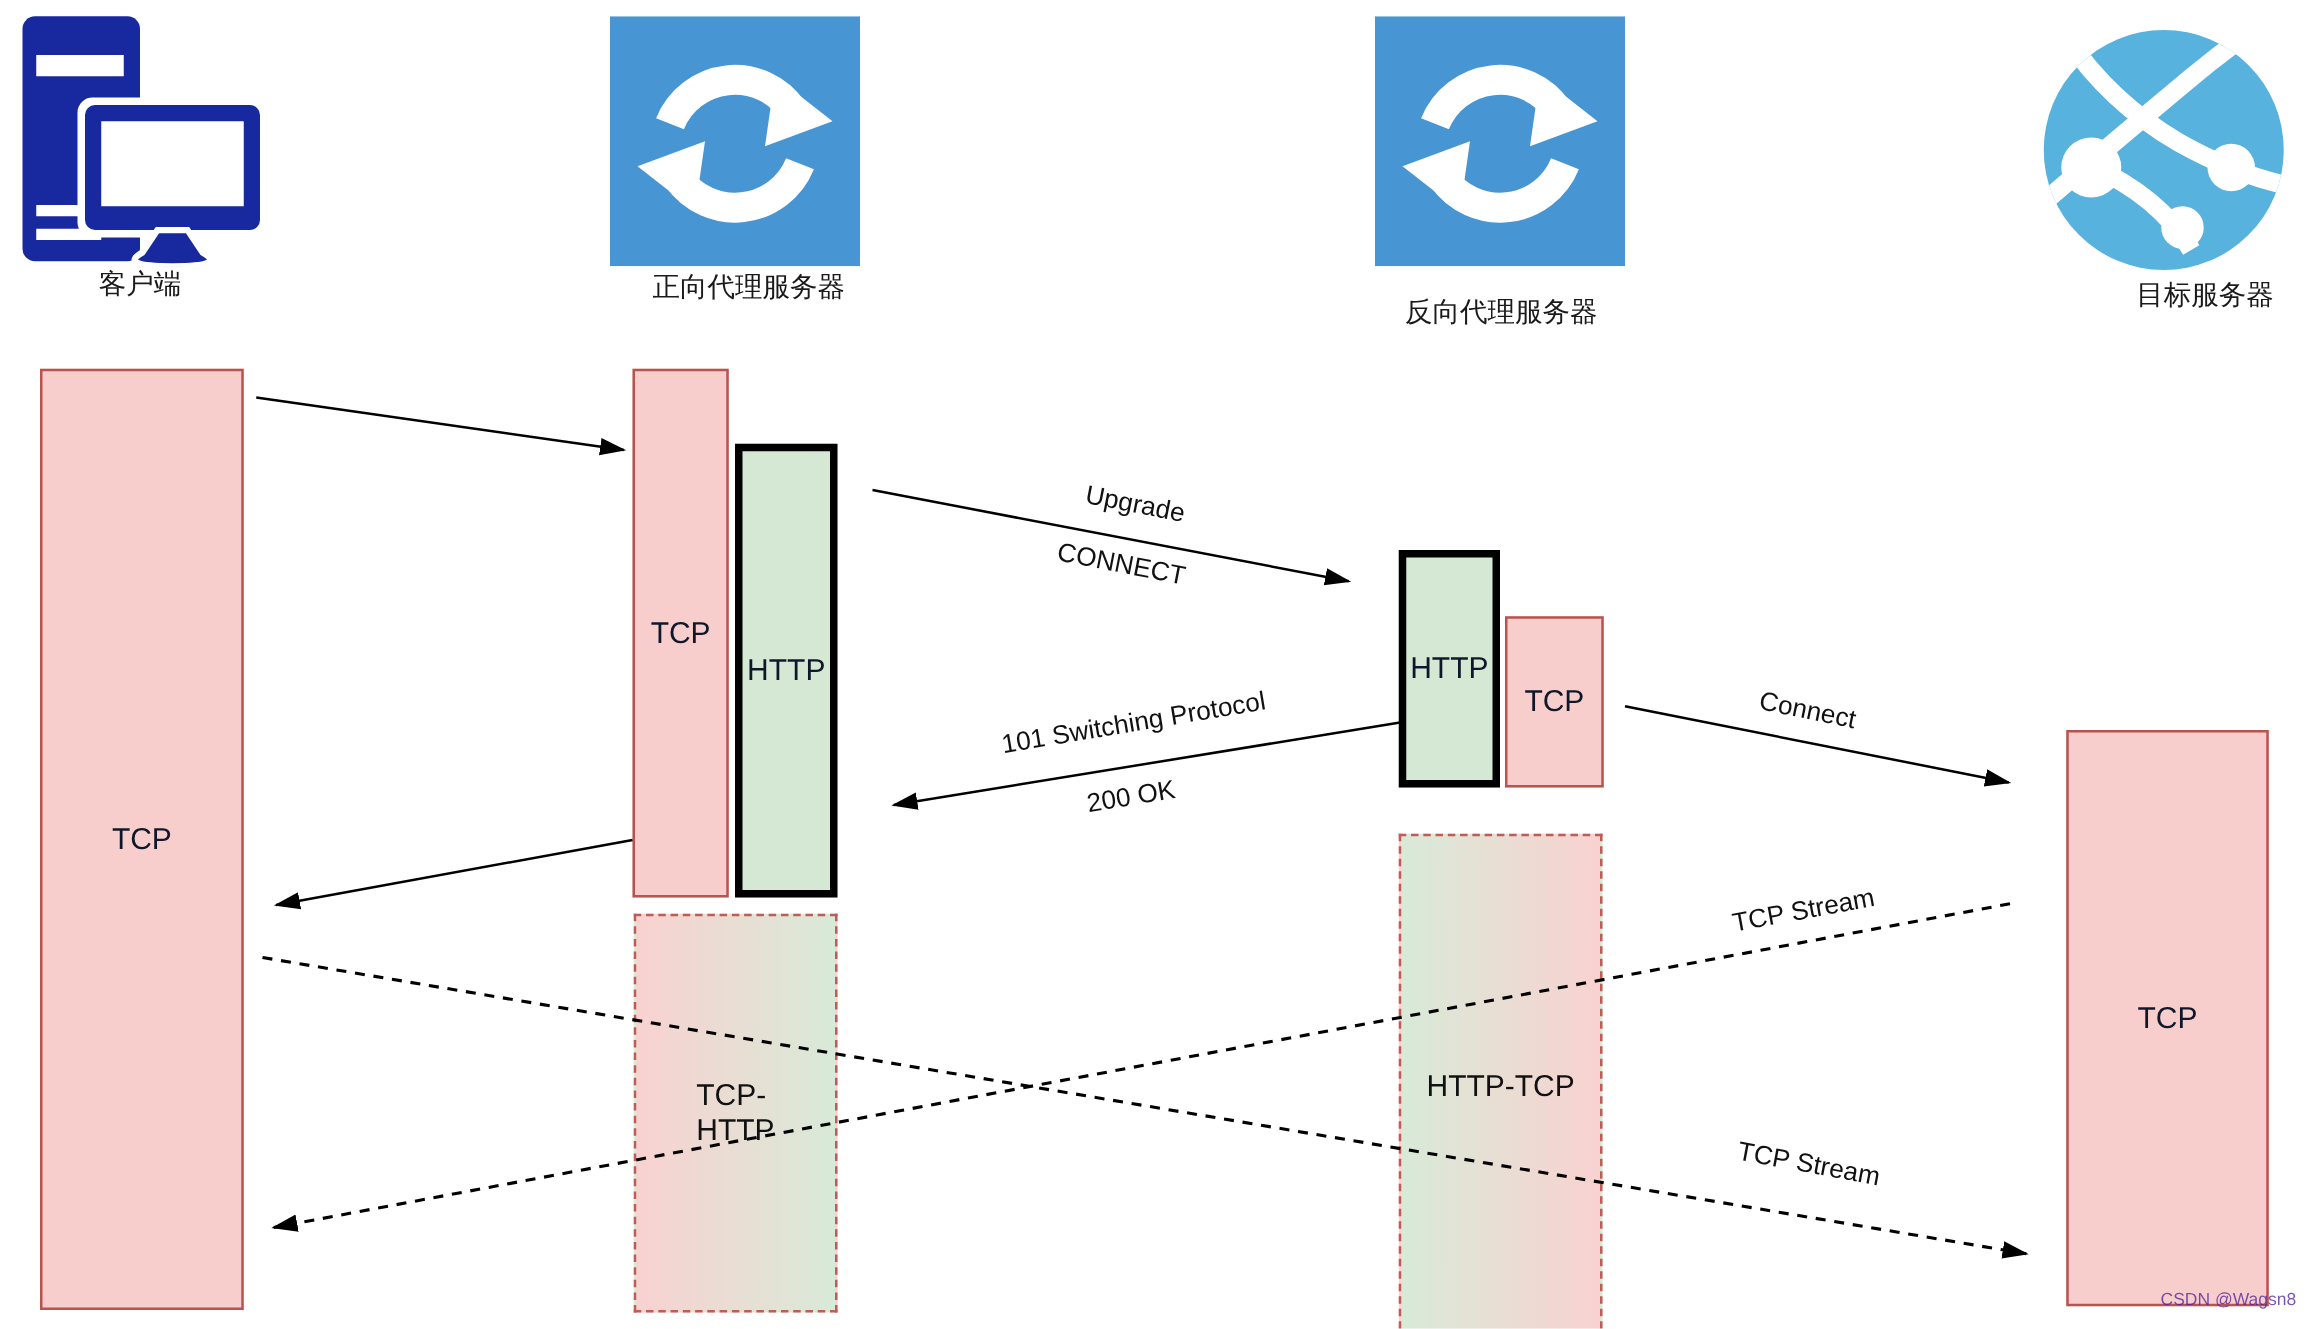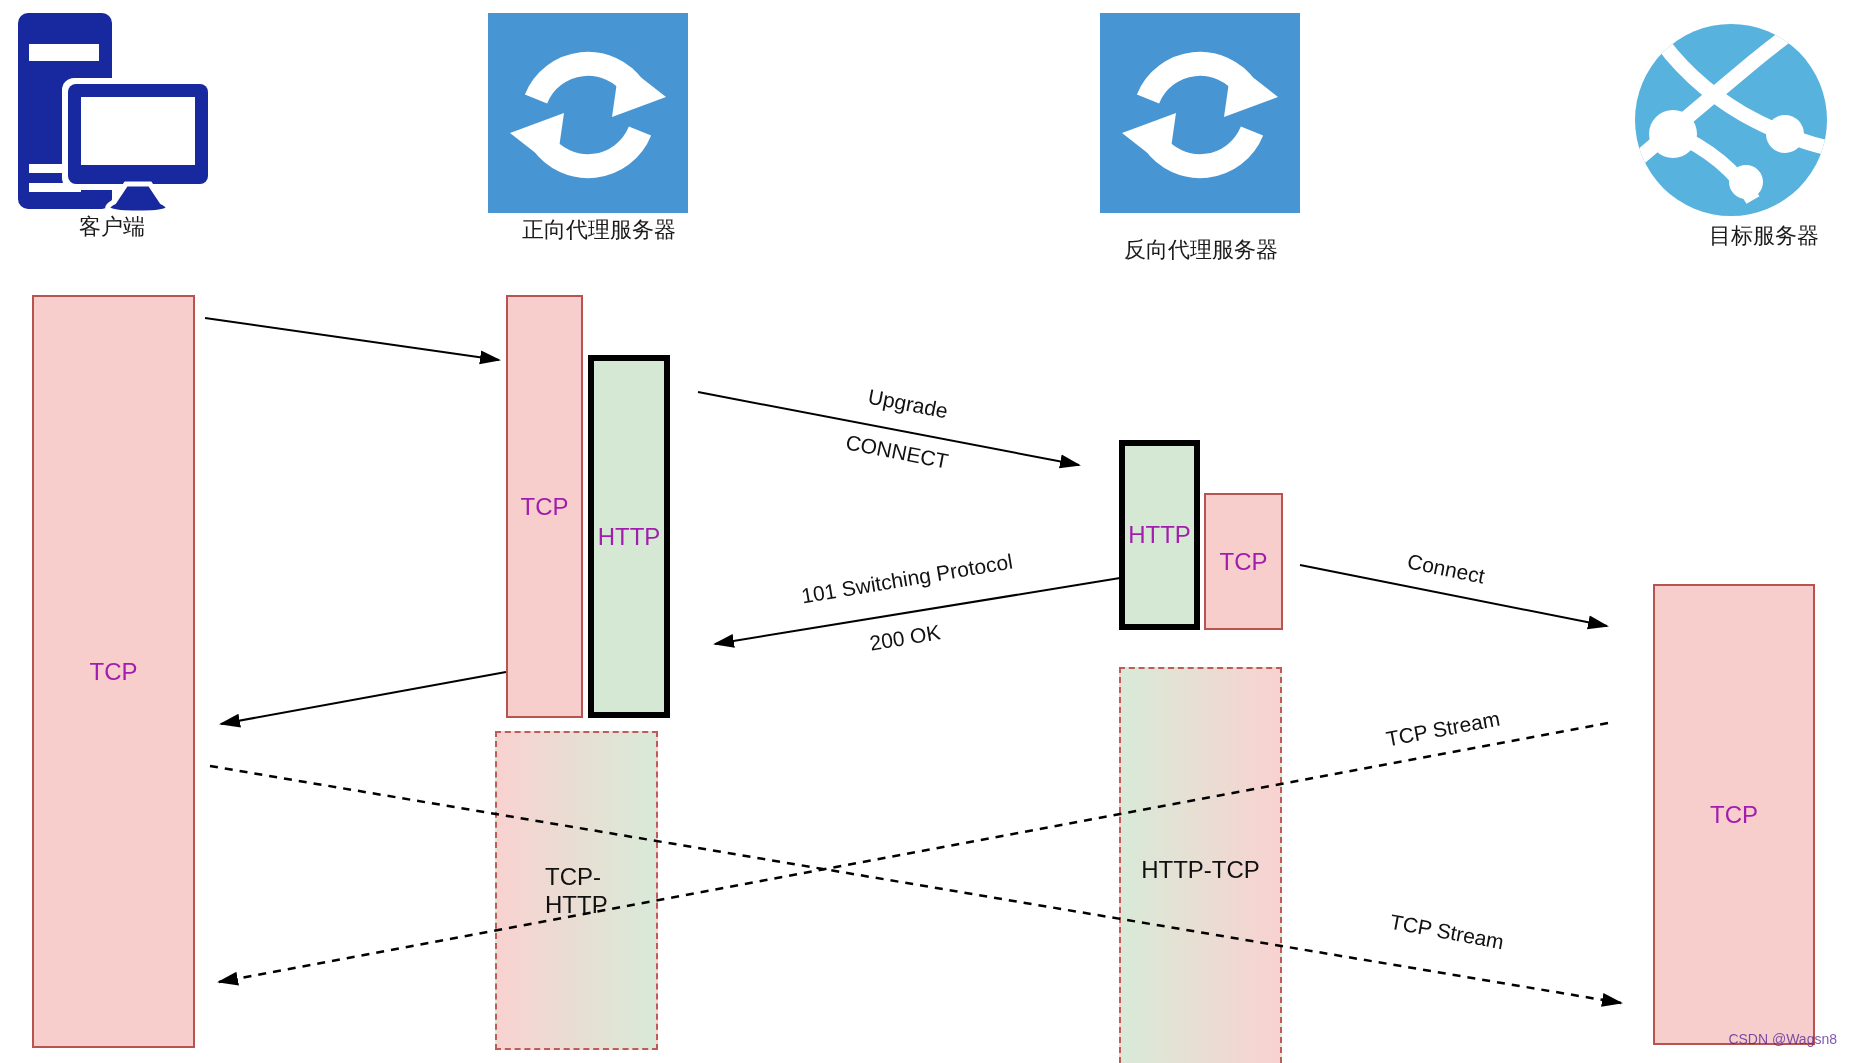--- a/index.html
+++ b/index.html
@@ -21,21 +21,21 @@
     color: #1a1a1a;
     white-space: nowrap;
   }
   
   .pbox {
     position: absolute;
     display: flex;
     align-items: center;
     justify-content: center;
     font-size: 24px;
-    color: #a21caf;
+    color: #0f172a;
   }
   .pink-box  { background: #f8cecc; border: 2px solid #b85450; }
   .green-box { background: #d5e8d4; border: 6px solid #000000; }
   .tunnel-box {
     border: 2.5px dashed #c05c57;
     display: flex;
     align-items: center;
     justify-content: center;
     font-size: 24px;
     color: #111111;
@@ -143,21 +143,21 @@
   </div>
 
   <div class="pbox pink-box" style="left:506px; top:295px; width:77px; height:423px;">
     <span>TCP</span>
   </div>
 
   <div class="pbox green-box" style="left:588px; top:355px; width:82px; height:363px;">
     <span>HTTP</span>
   </div>
 
-  <div class="tunnel-box tunnel-pink-green" style="left:495px; top:731px; width:163px; height:319px;padding-left:48px;">
+  <div class="tunnel-box tunnel-pink-green" style="left:507px; top:731px; width:163px; height:319px;padding-left:48px;">
     <span>TCP-HTTP</span>
   </div>
 
   <div class="pbox green-box" style="left:1119px; top:440px; width:81px; height:190px;">
     <span>HTTP</span>
   </div>
 
   <div class="pbox pink-box" style="left:1204px; top:493px; width:79px; height:137px;">
     <span>TCP</span>
   </div>

